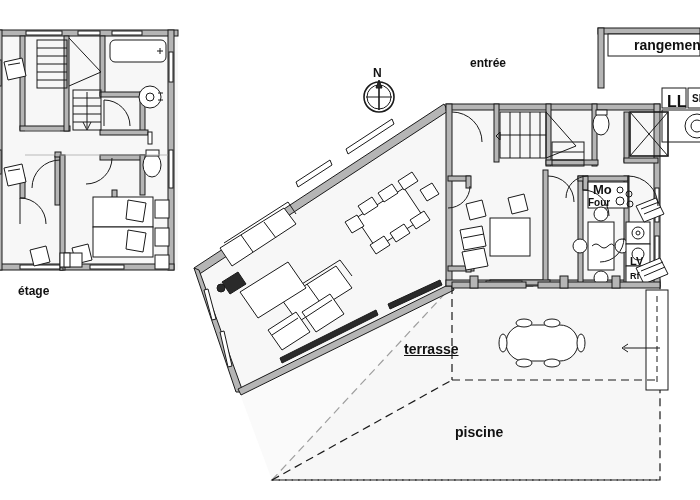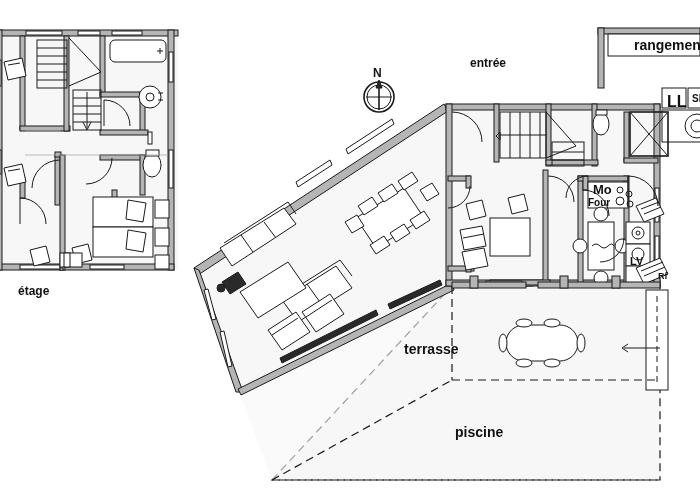--- a/index.html
+++ b/index.html
@@ -4,29 +4,29 @@
 <style>
   html,body{margin:0;padding:0;background:#ffffff;}
   body{width:700px;height:500px;overflow:hidden;
        font-family:"Liberation Sans", sans-serif;}
   #stage{position:relative;width:700px;height:500px;background:#fff;}
   #plan{position:absolute;left:0;top:0;}
   .lbl{position:absolute;font-weight:bold;color:#111;white-space:nowrap;}
   #lbl-etage{left:18px;top:284px;font-size:12px;}
   #lbl-entree{left:470px;top:56px;font-size:12px;}
   #lbl-rangement{left:634px;top:37px;font-size:14px;}
-  #lbl-terrasse{left:404px;top:341px;font-size:14px;}
+  #lbl-terrasse{left:404px;top:341px;font-size:14px;text-decoration:underline;}
   #lbl-piscine{left:455px;top:424px;font-size:14px;}
   #lbl-north{left:373px;top:66px;font-size:12px;font-weight:bold;}
   #lbl-ll{left:667px;top:93px;font-size:16px;}
   #lbl-sl{left:692px;top:93px;font-size:10px;}
   #lbl-mo{left:593px;top:182px;font-size:13px;text-align:center;}
   #lbl-four{left:588px;top:197px;font-size:10px;}
   #lbl-lv{left:630px;top:255px;font-size:11px;}
-  #lbl-rf{left:630px;top:271px;font-size:9px;margin-left:28px;}
+  #lbl-rf{left:630px;top:271px;font-size:9px;}
 </style>
 </head>
 <body>
 
 <div id="stage">
 
 <svg id="plan" width="700" height="500" viewBox="0 0 700 500">
 
   <defs>
     <style>

